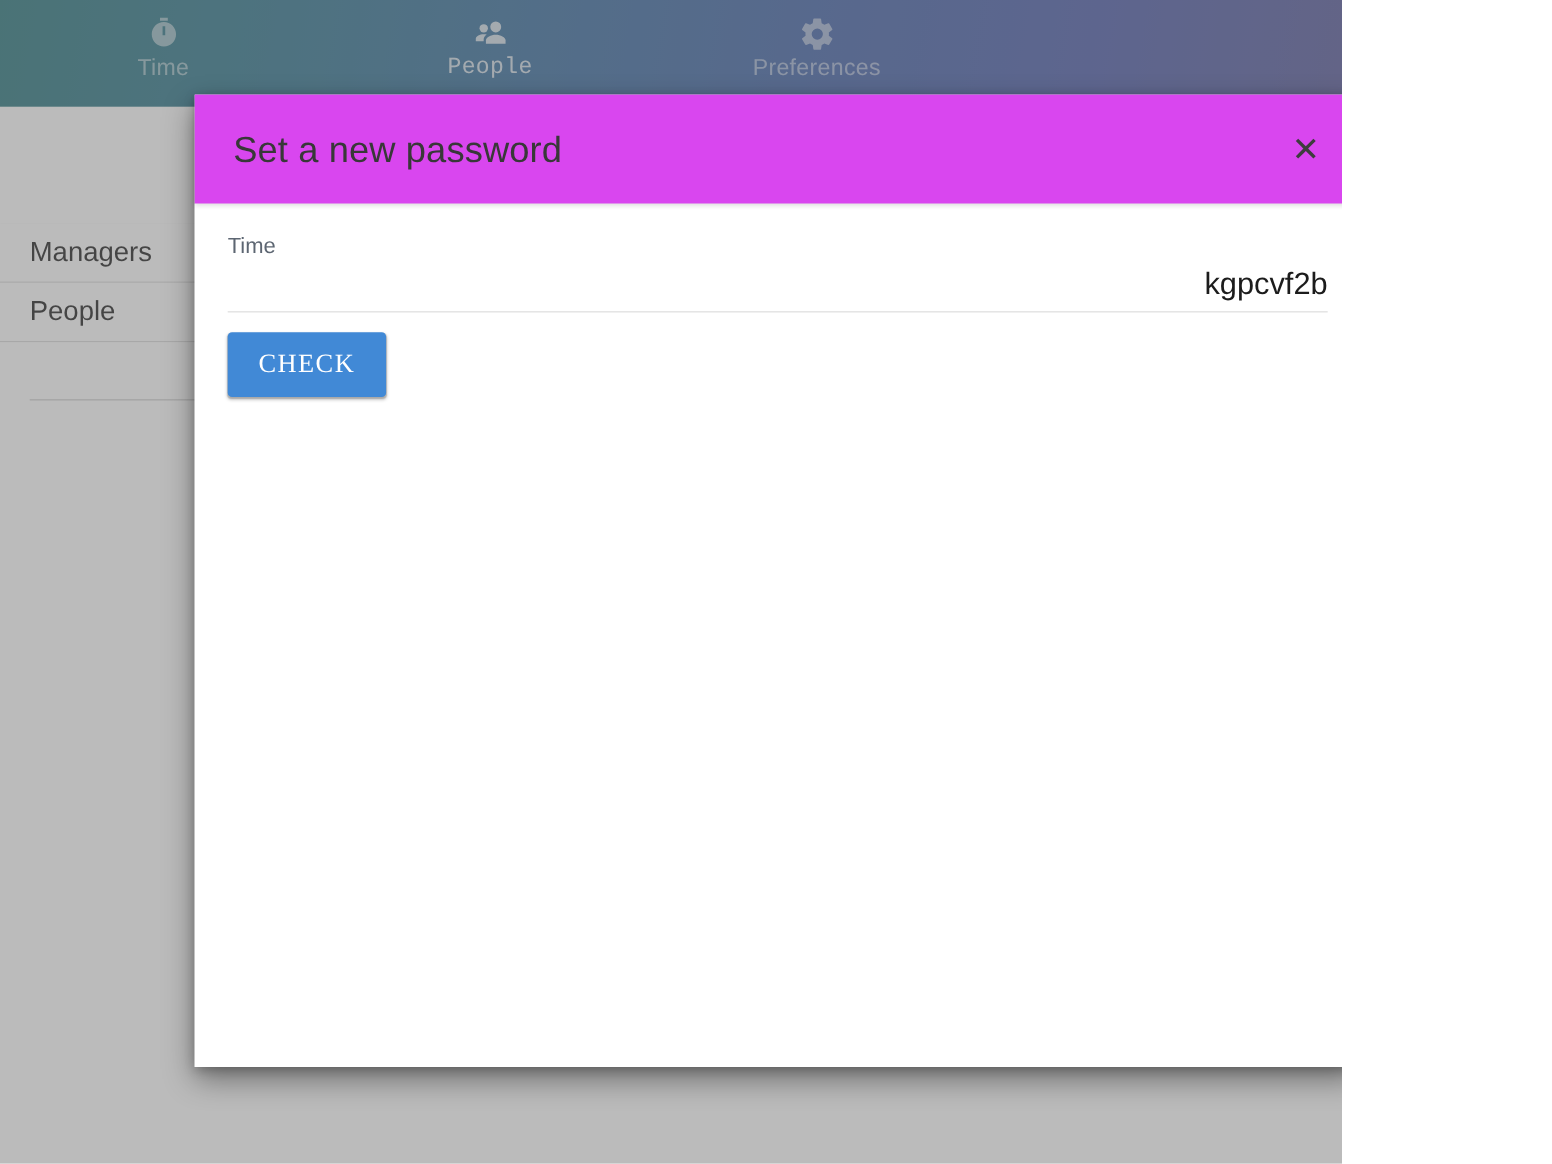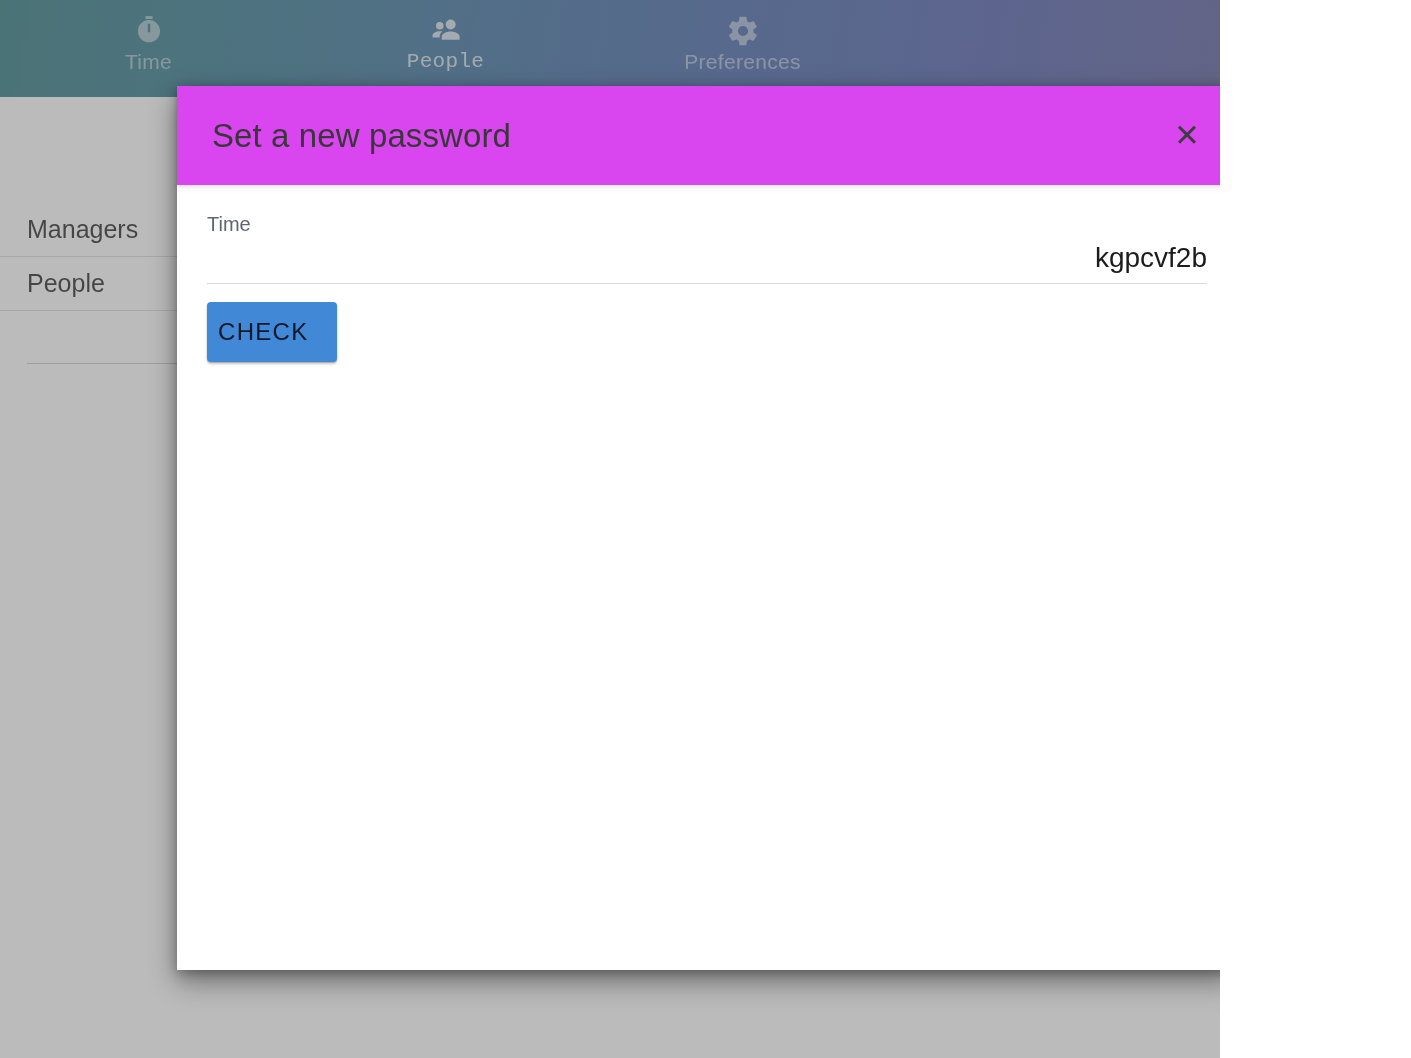--- a/index.html
+++ b/index.html
@@ -205,30 +205,30 @@
     background: transparent;
     font-family: "Liberation Sans", sans-serif;
     padding: 0;
     text-align: right;
   }
 
   .btn-row { margin-top: 18px; }
   .btn-primary {
     display: inline-block;
     background: #4189d6;
-    color: #0f172a;
+    color: #ffffff;
     border: none;
     border-radius: 4px;
     font-size: 24px;
     letter-spacing: 1.3px;
-    padding: 16px 28px 16px 11px;
+    padding: 16px 28px 16px 28px;
     cursor: pointer;
     box-shadow: 0 2px 3px rgba(0,0,0,0.22),
                 0 1px 1px rgba(0,0,0,0.16);
-    font-family: Liberation Sans, sans-serif;
+    font-family: Liberation Serif, serif;
   }
 </style>
 </head>
 <body>
 
 <div id="app">
 
   <div id="backdrop-app">
 
     <div class="nav-bar">

